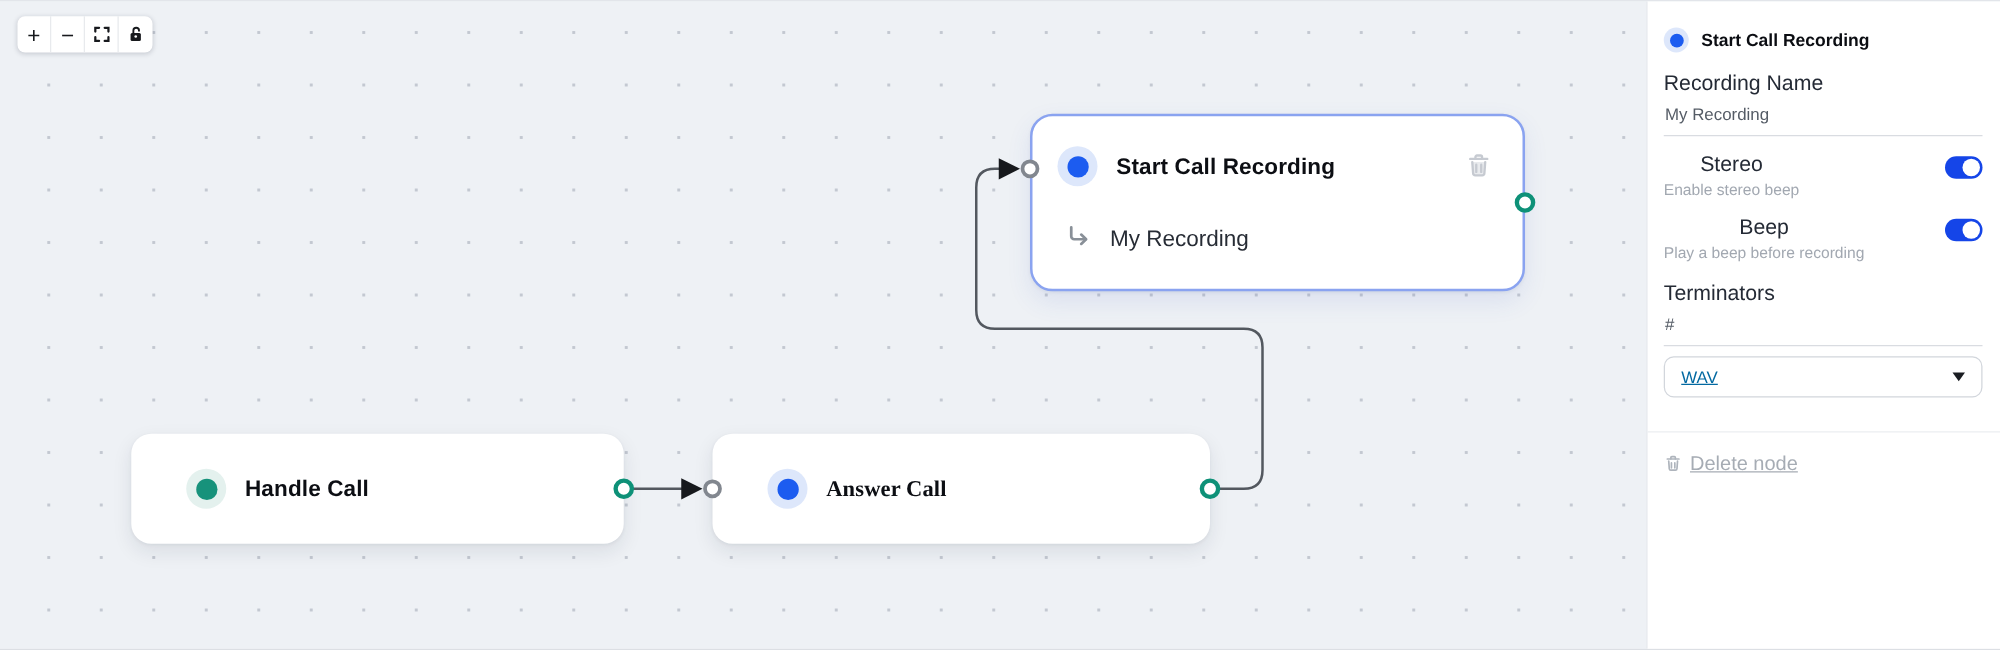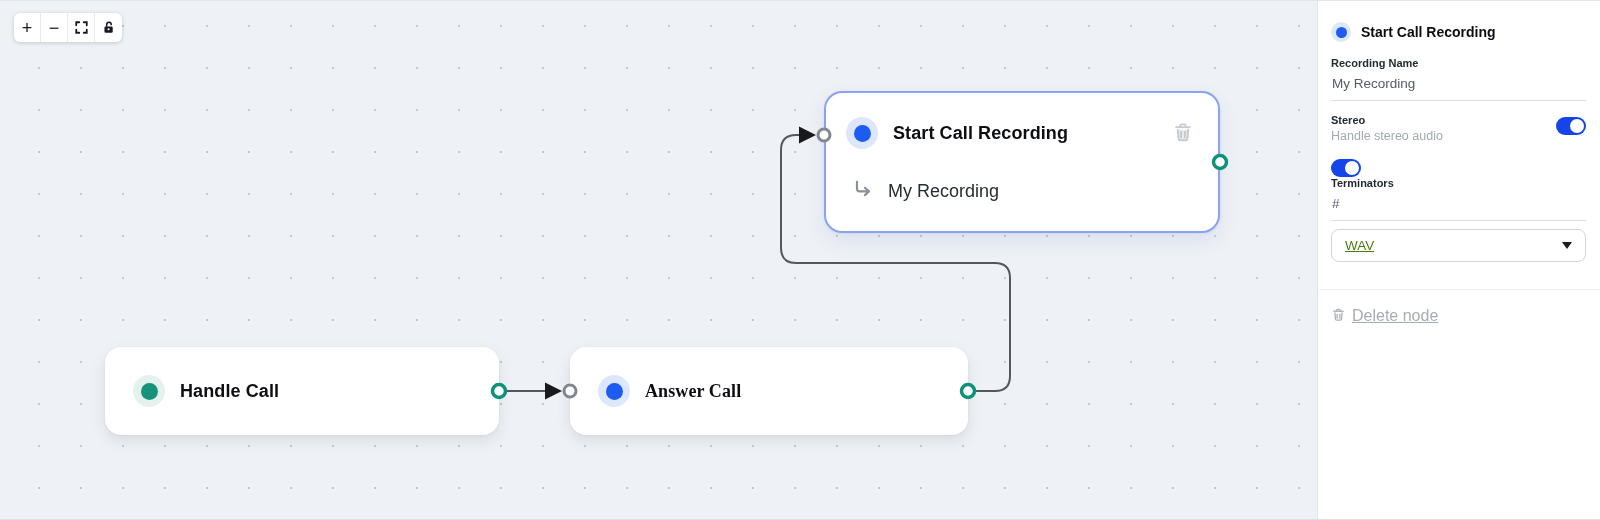--- a/index.html
+++ b/index.html
@@ -48,21 +48,21 @@
   .node-row { display:flex; align-items:center; }
   .node-title { font-size:18px; font-weight:700; color:#0c0e13; letter-spacing:.1px; }
   .dot-halo {
     width:32px; height:32px; border-radius:50%; flex:0 0 32px;
     display:flex; align-items:center; justify-content:center;
   }
   .dot-inner { width:17px; height:17px; border-radius:50%; }
   .halo-teal { background:#e4f1ee; } .dot-teal { background:var(--accent-teal,#17927b); }
   .halo-blue { background:#dde7fb; } .dot-blue { background:var(--accent-blue,#1c5cf0); }
 
-  .node-simple { width:394px; height:88px; padding:0 26px 0 28px; display:flex; align-items:center; gap:15px; }
+  .node-simple { width:394px; height:88px; padding:0 26px 0 44px; display:flex; align-items:center; gap:15px; }
   #node-answer { width:398px; }
 
   .node-selected {
     width:396px; height:142px; border:2px solid var(--selected-border,#8aa3f0);
     border-radius:18px; padding:24px 24px 0 20px;
     box-shadow:0 8px 20px rgba(60,90,200,.10), 0 1px 3px rgba(20,30,55,.06);
   }
   .node-selected .node-row { gap:15px; }
   .node-sub-row { display:flex; align-items:center; gap:13px; margin-top:28px; padding-left:5px; }
   .node-subtitle { font-size:18px; font-weight:400; color:#272c35; }
@@ -76,45 +76,45 @@
     position:absolute; left:1317px; top:0; width:283px; height:520px;
     background:#fff; border-left:1px solid #e3e6eb;
     padding:0 14px 0 13px; z-index:40;
   }
   .panel-header { display:flex; align-items:center; gap:10px; padding-top:21px; }
   .panel-dot-halo { width:20px; height:20px; border-radius:50%; background:#dde7fb;
     display:flex; align-items:center; justify-content:center; flex:0 0 20px; }
   .panel-dot-inner { width:11px; height:11px; border-radius:50%; background:var(--accent-blue,#1c5cf0); }
   .panel-title { font-size:14px; font-weight:700; color:#0b0d12; }
 
-  .field-label { font-size:11px; font-weight:700; color:#242a35; margin-top:15px; }
+  .field-label { font-size:17px; font-weight:400; color:#242a35; margin-top:15px; }
   .field-desc { font-size:12.5px; color:#a2a8b1; margin-top:3px; }
   .line-input {
     width:100%; border:none; border-bottom:1px solid #d9dce1; outline:none;
     font-family:inherit; font-size:13.5px; color:#555c66; background:transparent;
     padding:7px 1px 9px 1px;
   }
-  .toggle-row { display:flex; align-items:flex-start; justify-content:space-between; margin-top:13px; }
+  .toggle-row { display:flex; align-items:flex-start; justify-content:space-between; margin-top:13px;text-align:center; }
   .toggle {
     width:30px; height:18px; border-radius:9px; background:#cdd2da;
     position:relative; cursor:pointer; flex:0 0 30px; margin-top:3px; border:none;
   }
   .toggle.on { background:var(--toggle-on,#1545e8); }
   .toggle .knob {
     position:absolute; top:2px; left:2px; width:14px; height:14px;
     border-radius:50%; background:#fff; transition:left .1s;
   }
   .toggle.on .knob { left:14px; }
 
   .select-box {
     margin-top:8px; height:33px; border:1px solid #d2d6dc; border-radius:8px;
     display:flex; align-items:center; justify-content:space-between;
     padding:0 13px; cursor:pointer; background:#fff;
   }
-  .select-value { font-size:13.5px; color:#4d7c0f;text-decoration:underline; }
+  .select-value { font-size:13.5px; color:#0369a1;text-decoration:underline; }
   .caret { width:0; height:0; border-left:5.5px solid transparent; border-right:5.5px solid transparent; border-top:7px solid #1a1d22; }
 
   .panel-divider { border:none; border-top:1px solid #eceef1; margin:27px -14px 0 -13px; }
   .delete-row {
     margin-top:17px; display:flex; align-items:flex-start; gap:6px;
     background:none; border:none; cursor:pointer;
     font-family:inherit; font-size:16px; color:#a6acb4;
   }
   .delete-row .del-text { text-decoration:underline; }
 </style>
@@ -214,34 +214,38 @@
       </span>
       <span class="panel-title">Start Call Recording</span>
     </div>
 
     <div class="field-label">Recording Name</div>
     <input class="line-input" type="text" value="My Recording" style="">
 
     <div class="toggle-row">
       <div>
         <div class="field-label" style="margin-top:0">Stereo</div>
-        <div class="field-desc">Handle stereo audio</div>
+        <div class="field-desc">Enable stereo beep</div>
       </div>
       <button class="toggle on">
           <span class="knob"></span>
         </button>
     </div>
 
     <div class="toggle-row">
+      <div>
+        <div class="field-label" style="margin-top:0">Beep</div>
+        <div class="field-desc">Play a beep before recording</div>
+      </div>
       <button class="toggle on">
           <span class="knob"></span>
         </button>
     </div>
 
-    <div class="field-label" style="margin-top:0">Terminators</div>
+    <div class="field-label" style="margin-top:16px">Terminators</div>
     <input class="line-input" type="text" value="#" style="">
 
     <div class="select-box">
       <span class="select-value">WAV</span>
       <span class="caret"></span>
     </div>
 
     <hr class="panel-divider">
 
     <button class="delete-row">

